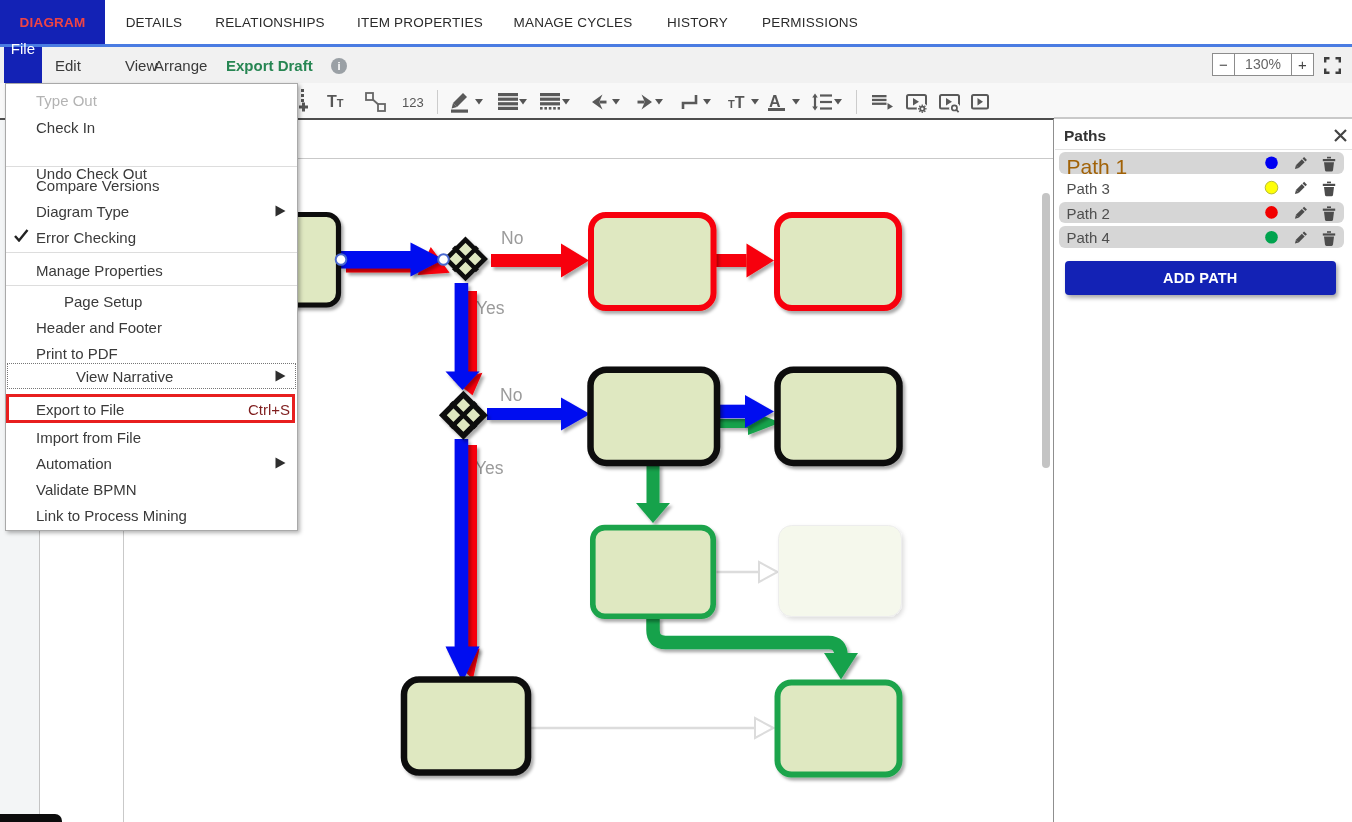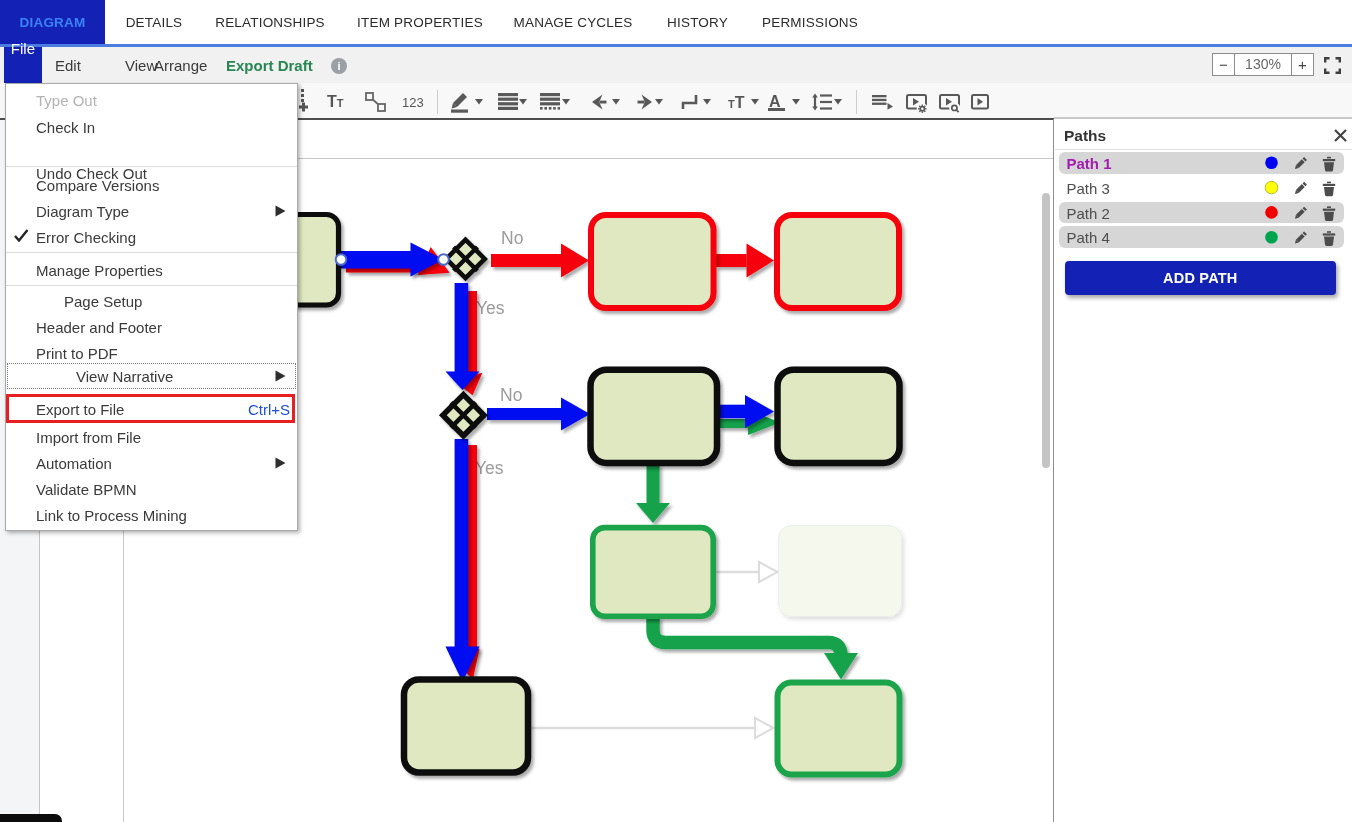--- a/index.html
+++ b/index.html
@@ -7,21 +7,21 @@
   .abs{position:absolute;}
   .tabtxt{font-size:13.5px;color:#2b2b2b;letter-spacing:.2px;white-space:nowrap;}
   .mitem{font-size:15px;color:#3a3a3a;}
   svg{display:block;}
 </style>
 </head>
 <body>
 
 <div class="abs" style="left:0;top:0;width:1352px;height:43.5px;background:#fff;"></div>
 <div class="abs" style="left:0;top:0;width:105px;height:43.5px;background:#1322b5;"></div>
-<div class="abs tabtxt" style="left:0;top:14.5px;width:105px;text-align:center;color:#3b82f6;font-weight:bold;font-size:13.5px;">DIAGRAM</div>
+<div class="abs tabtxt" style="left:0;top:14.5px;width:105px;text-align:center;color:#ef4444;font-weight:bold;font-size:13.5px;">DIAGRAM</div>
 <div class="abs tabtxt" style="left:104px;top:15px;width:100px;text-align:center;">DETAILS</div>
 <div class="abs tabtxt" style="left:215px;top:15px;width:110px;text-align:center;">RELATIONSHIPS</div>
 <div class="abs tabtxt" style="left:355px;top:15px;width:130px;text-align:center;">ITEM PROPERTIES</div>
 <div class="abs tabtxt" style="left:512px;top:15px;width:122px;text-align:center;">MANAGE CYCLES</div>
 <div class="abs tabtxt" style="left:665px;top:15px;width:65px;text-align:center;">HISTORY</div>
 <div class="abs tabtxt" style="left:762px;top:15px;width:96px;text-align:center;">PERMISSIONS</div>
 <div class="abs" style="left:0;top:43.5px;width:1352px;height:3.5px;background:#4a7ce2;"></div>
 
 <div class="abs" style="left:0;top:47px;width:1352px;height:36px;background:#f1f1f1;"></div>
 <div class="abs" style="left:4px;top:47px;width:38px;height:36px;background:#1322b5;"></div>
@@ -278,21 +278,21 @@
 <div class="abs" style="left:1053px;top:119px;width:299px;height:703px;background:#fff;border-left:1.5px solid #8f8f8f;box-sizing:border-box;"></div>
 <div class="abs" style="left:1064px;top:127px;font-size:15.5px;font-weight:bold;color:#333;">Paths</div>
 <div class="abs" style="left:1054.5px;top:148.5px;width:297px;height:1px;background:#e2e2e2;"></div>
 <svg class="abs" style="left:1334px;top:129px;" width="13" height="13" viewBox="0 0 13 13">
 <path d="M1,1 L12,12 M12,1 L1,12" stroke="#444" stroke-width="2.2" fill="none"></path>
 </svg>
 
 <div class="abs" style="left:1059px;top:152px;width:284.5px;height:21.5px;background:#d6d6d6;border-radius:6px;"></div>
 <div class="abs" style="left:1059px;top:201.5px;width:284.5px;height:21.5px;background:#d6d6d6;border-radius:6px;"></div>
 <div class="abs" style="left:1059px;top:226.3px;width:284.5px;height:21.5px;background:#d6d6d6;border-radius:6px;"></div>
-<div class="abs" style="left:1066.5px;top:155px;font-size:15px;color:#a21caf;font-weight:bold;">Path 1</div>
+<div class="abs" style="left:1066.5px;top:155px;font-size:21px;color:#a16207;">Path 1</div>
 <div class="abs" style="left:1066.5px;top:180px;font-size:15px;color:#4e4e4e;">Path 3</div>
 <div class="abs" style="left:1066.5px;top:204.5px;font-size:15px;color:#4e4e4e;">Path 2</div>
 <div class="abs" style="left:1066.5px;top:229.3px;font-size:15px;color:#4e4e4e;">Path 4</div>
 <svg class="abs" style="left:1264px;top:156px;" width="84" height="92" viewBox="0 0 84 92">
 <circle cx="7.5" cy="6.8" r="6.3" fill="#0000f2"></circle>
 <circle cx="7.5" cy="31.6" r="6.3" fill="#ffff06" stroke="#b9bd33" stroke-width="1"></circle>
 <circle cx="7.5" cy="56.4" r="6.3" fill="#f20000"></circle>
 <circle cx="7.5" cy="81.2" r="6.3" fill="#00a34e"></circle>
 <g fill="#4c4c4c">
 <g id="pic">
@@ -336,20 +336,20 @@
 <div class="abs mitem" style="left:36px;top:293px;margin-left:28px;">Page Setup</div>
 <div class="abs mitem" style="left:36px;top:319px;">Header and Footer</div>
 <div class="abs mitem" style="left:36px;top:345px;">Print to PDF</div>
 <div class="abs" style="left:7px;top:363px;width:289px;height:26px;border:1px dotted #767676;box-sizing:border-box;"></div>
 <div class="abs mitem" style="left:36px;top:368px;margin-left:40px;">View Narrative</div>
 <svg class="abs" style="left:275px;top:370px;" width="11" height="12" viewBox="0 0 11 12">
     <path d="M0.5,0.5 L10.5,6 L0.5,11.5 Z" fill="#2e2e2e"></path>
   </svg>
 <div class="abs" style="left:6px;top:394px;width:289px;height:29px;border:3px solid #e81f1f;box-sizing:border-box;"></div>
 <div class="abs mitem" style="left:36px;top:401px;">Export to File</div>
-<div class="abs mitem" style="left:248px;top:401px;color:#1d4ed8;">Ctrl+S</div>
+<div class="abs mitem" style="left:248px;top:401px;color:#7f1d1d;">Ctrl+S</div>
 <div class="abs mitem" style="left:36px;top:429px;">Import from File</div>
 <div class="abs mitem" style="left:36px;top:455px;">Automation</div>
 <svg class="abs" style="left:275px;top:457px;" width="11" height="12" viewBox="0 0 11 12">
     <path d="M0.5,0.5 L10.5,6 L0.5,11.5 Z" fill="#2e2e2e"></path>
   </svg>
 <div class="abs mitem" style="left:36px;top:481px;">Validate BPMN</div>
 <div class="abs mitem" style="left:36px;top:507px;">Link to Process Mining</div>
 
 </body></html>

